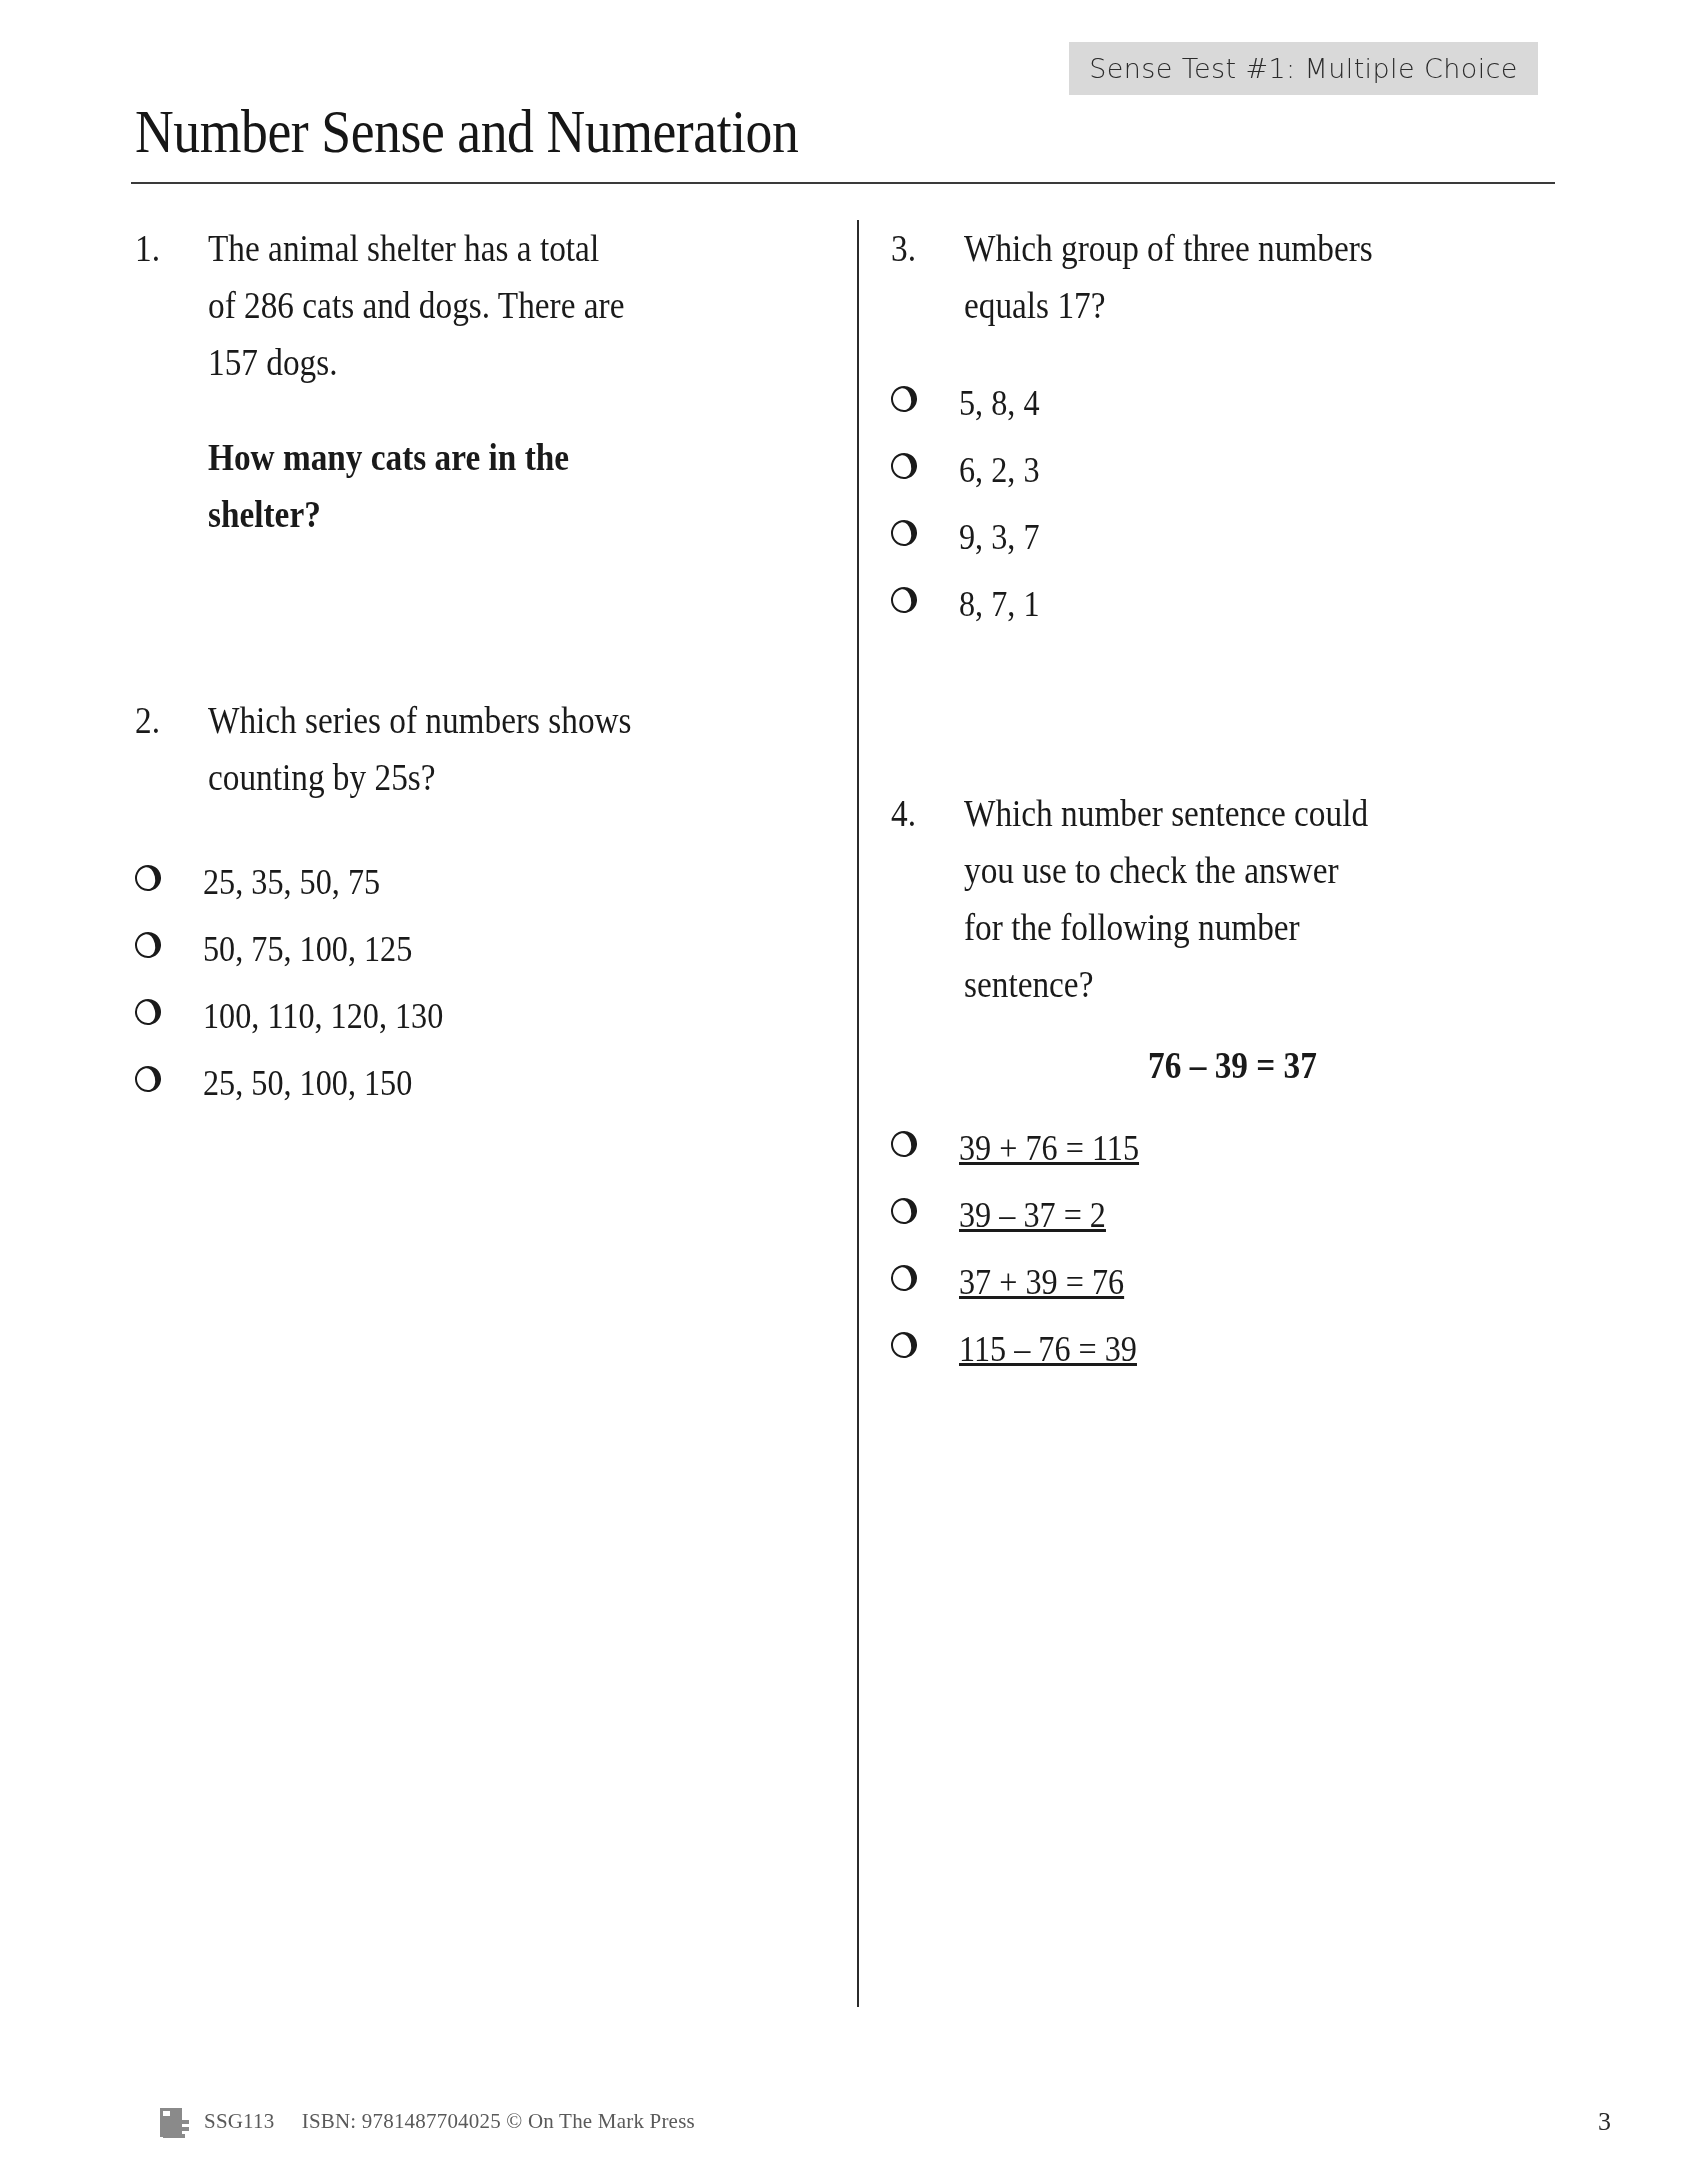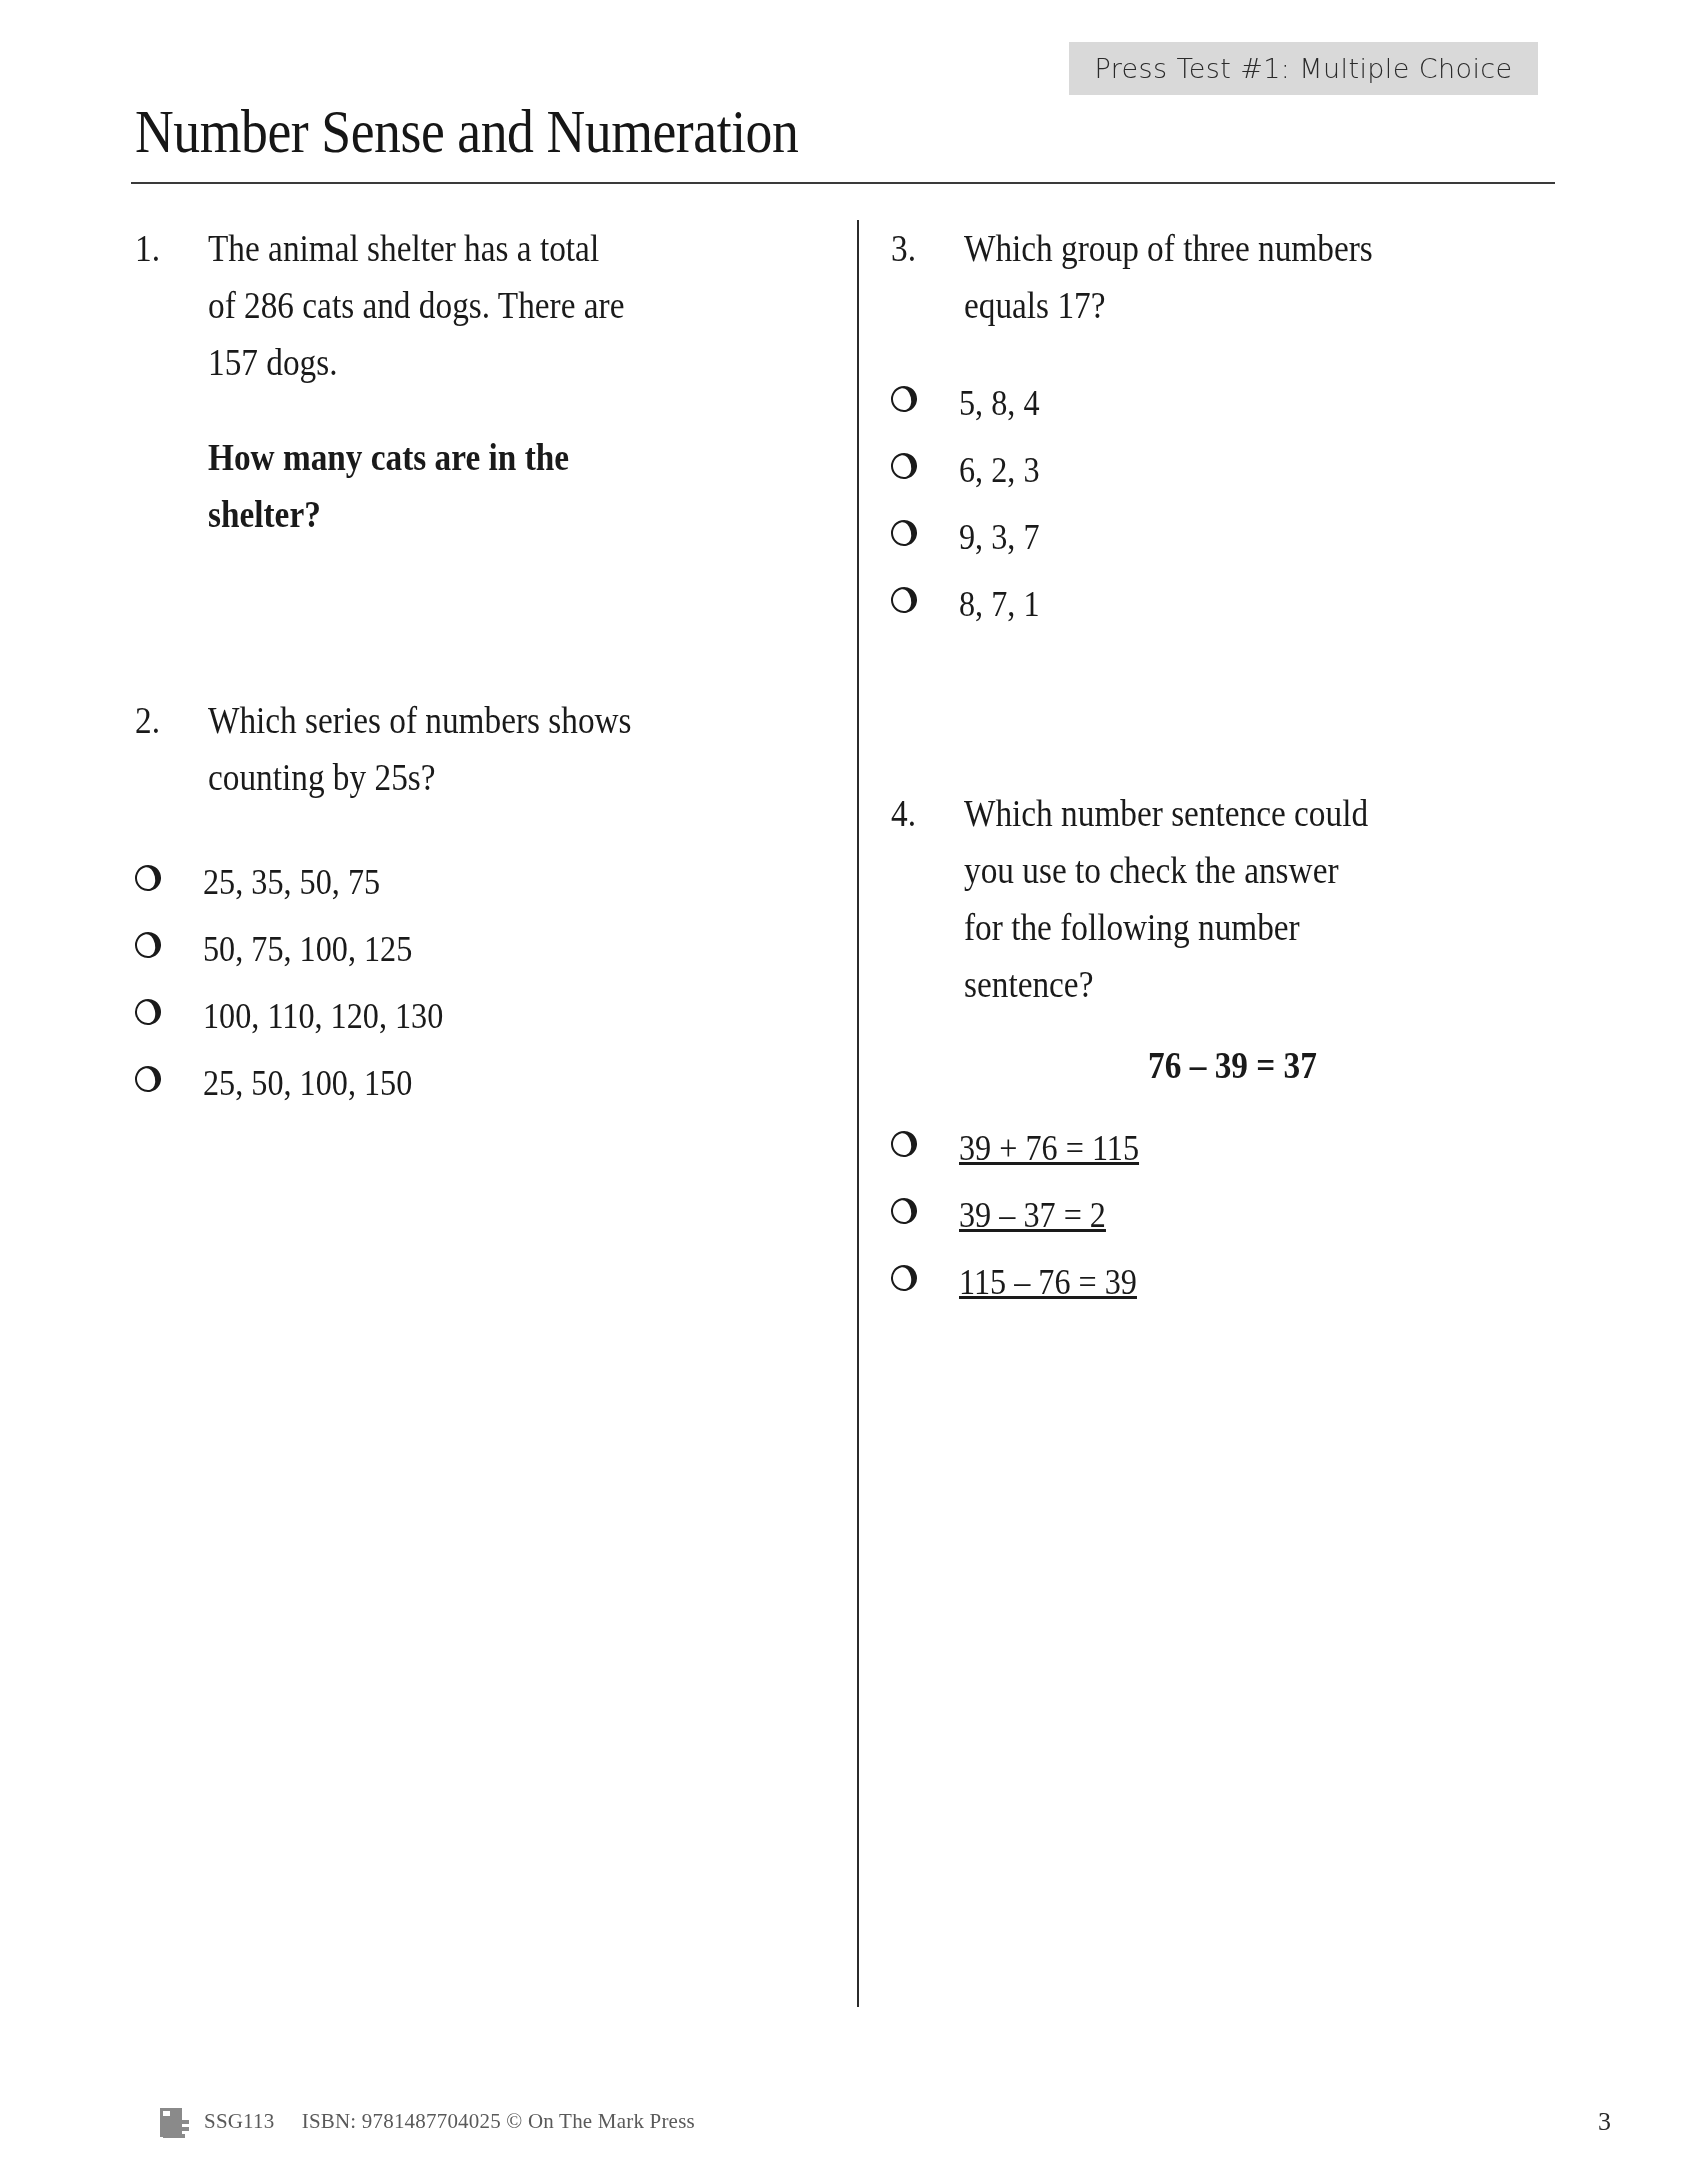--- a/index.html
+++ b/index.html
@@ -182,21 +182,21 @@
     top: 0px;
     font-family: "Liberation Serif", serif;
     font-size: 26px;
     color: #2b2b2b;
   }
 </style>
 </head>
 <body>
 
 <div id="header-badge">
-  <span class="badge-text">Press Test #1: Multiple Choice</span>
+  <span class="badge-text">Sense Test #1: Multiple Choice</span>
 </div>
 
 <div id="page-title">Number Sense and Numeration</div>
 <div id="title-rule"></div>
 
 <div id="column-divider"></div>
 
 <div class="column" id="column-left">
 
   <div class="question" style="margin-bottom:0;">
@@ -286,20 +286,24 @@
       <li class="option">
         <span class="radio-circle"></span>
         <span class="option-label">39 + 76 = 115</span>
       </li>
       <li class="option">
         <span class="radio-circle"></span>
         <span class="option-label">39 – 37 = 2</span>
       </li>
       <li class="option">
         <span class="radio-circle"></span>
+        <span class="option-label">37 + 39 = 76</span>
+      </li>
+      <li class="option">
+        <span class="radio-circle"></span>
         <span class="option-label">115 – 76 = 39</span>
       </li>
     </ul>
   </div>
 </div>
 
 <div id="footer">
   <svg id="footer-logo" viewBox="0 0 34 32">
     <rect x="2" y="1" width="22" height="29" fill="#8a8a8a"></rect>
     <rect x="5" y="4" width="7" height="5" fill="#ffffff"></rect>

